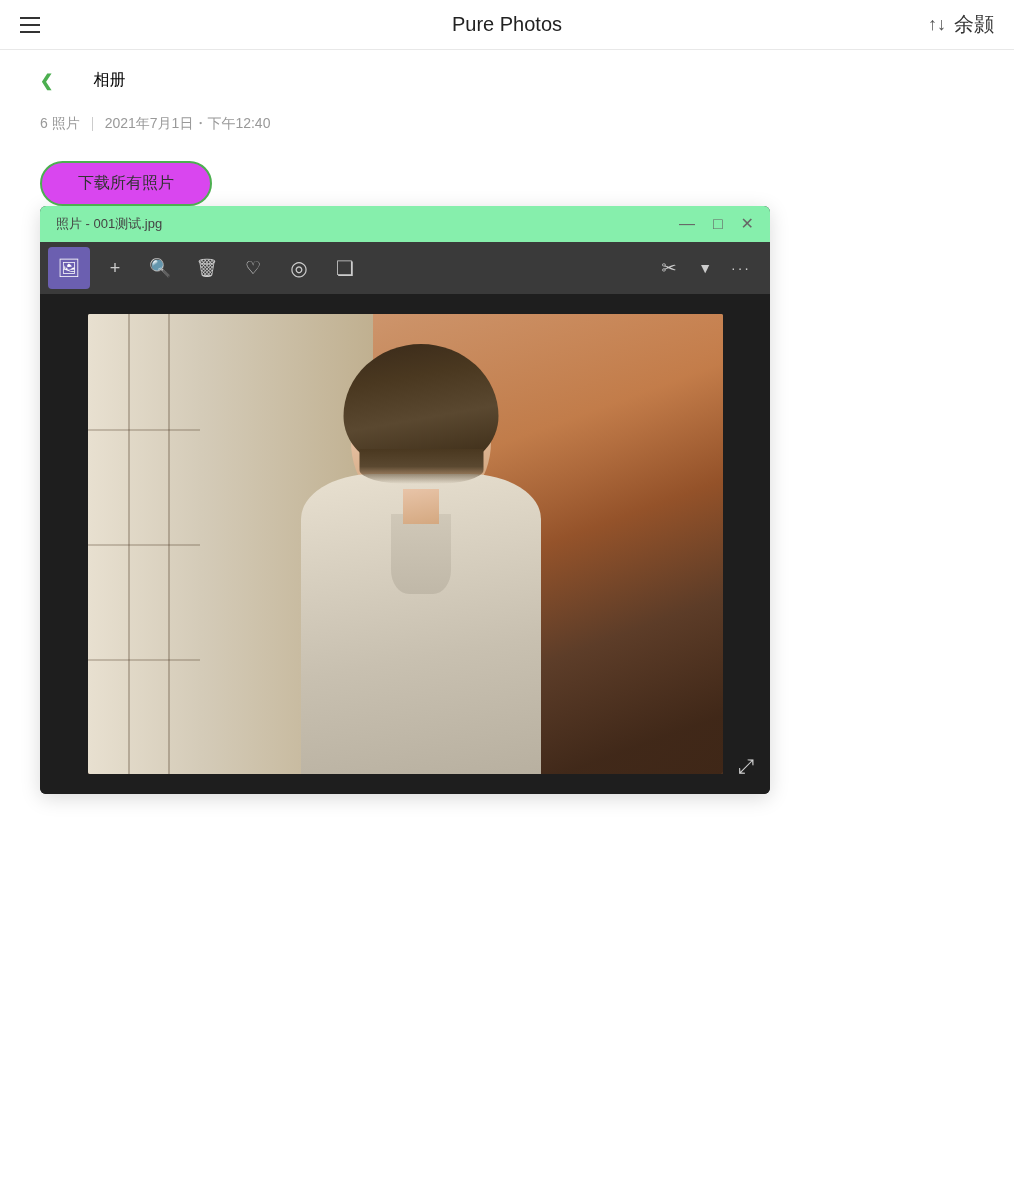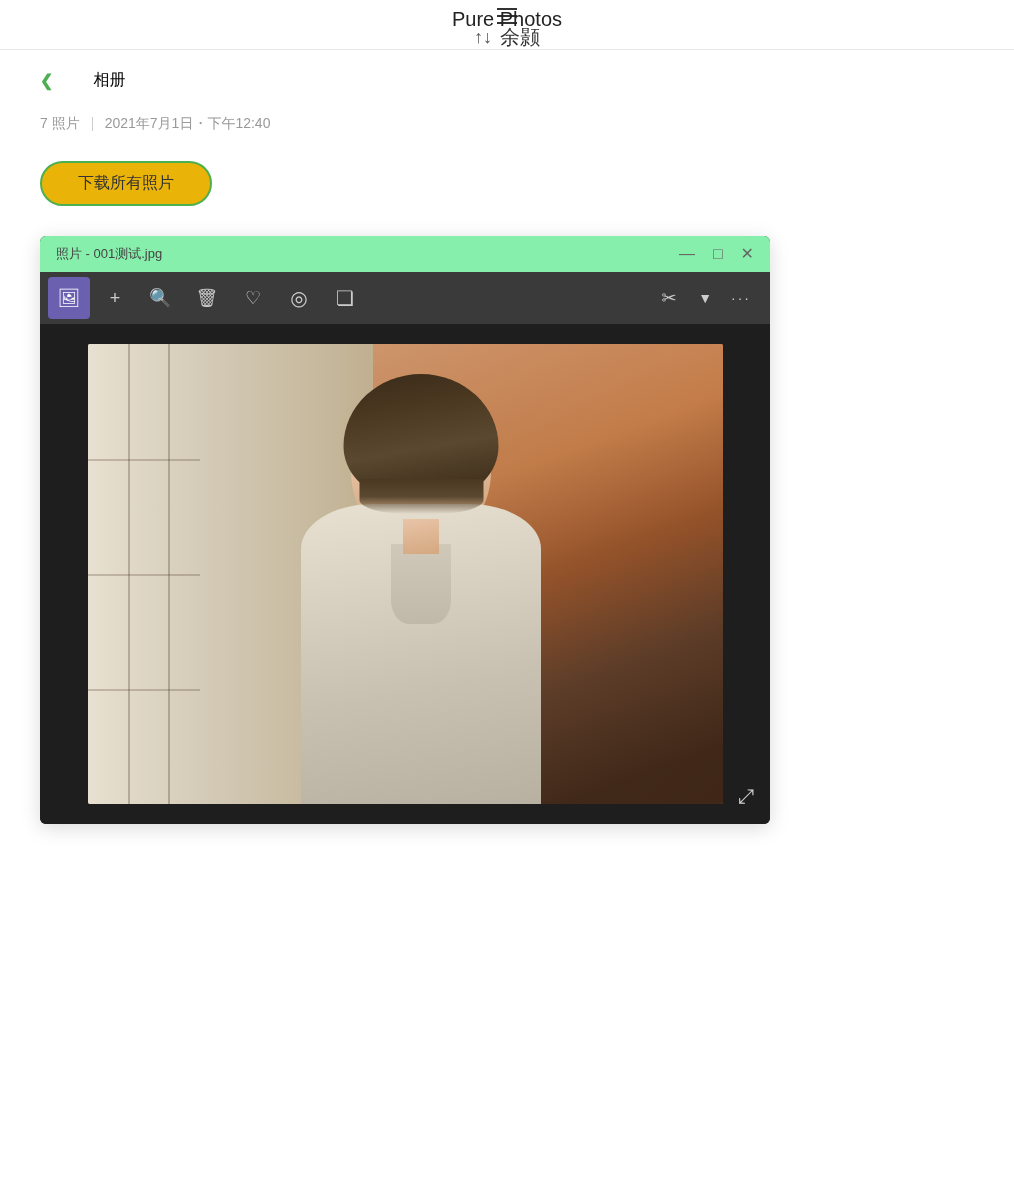--- a/index.html
+++ b/index.html
@@ -13,21 +13,20 @@
     }
 
     
     .top-bar {
       display: flex;
       align-items: center;
       justify-content: space-between;
       padding: 8px 20px;
       height: 50px;
       border-bottom: 1px solid #e8e8e8;
-      flex-direction: column;
     }
     .top-bar-left {
       display: flex;
       align-items: center;
     }
     .hamburger-icon {
       display: flex;
       flex-direction: column;
       gap: 5px;
       cursor: pointer;
@@ -111,23 +110,22 @@
     
     .download-btn {
       display: inline-flex;
       align-items: center;
       justify-content: center;
       border: 2px solid #4CAF50;
       border-radius: 30px;
       padding: 10px 36px;
       font-size: 16px;
       color: #333;
-      background: #eab308;
-      cursor: pointer;
-      margin-bottom: 30px;
+      background: #d946ef;
+      cursor: pointer;
     }
 
     
     .photo-window {
       width: 730px;
       border-radius: 6px;
       overflow: hidden;
       box-shadow: 0 4px 20px rgba(0,0,0,0.15);
       background: #2a2a2a;
     }
@@ -397,21 +395,21 @@
   
   <div class="breadcrumb">
     <span class="breadcrumb-arrow">❮</span>
     <span class="breadcrumb-text">相册</span>
   </div>
 
   
 
   
   <div class="meta-info">
-    <span>7 照片</span>
+    <span>6 照片</span>
     <div class="meta-divider"></div>
     <span>2021年7月1日・下午12:40</span>
   </div>
 
   
   <button class="download-btn">下载所有照片</button>
 
   
   <div class="photo-window">
 

